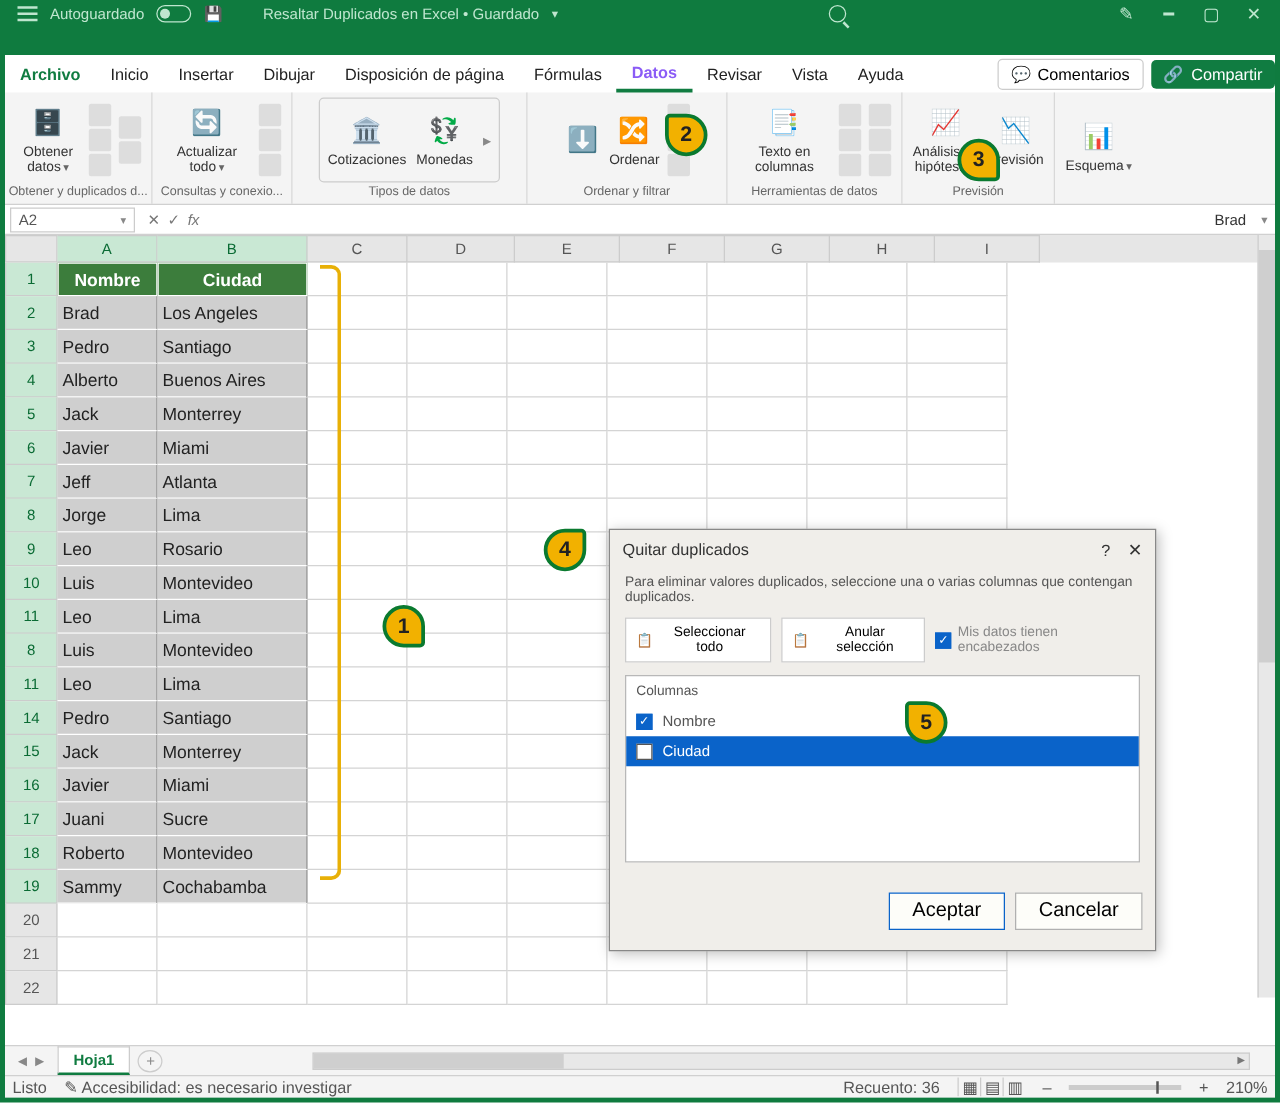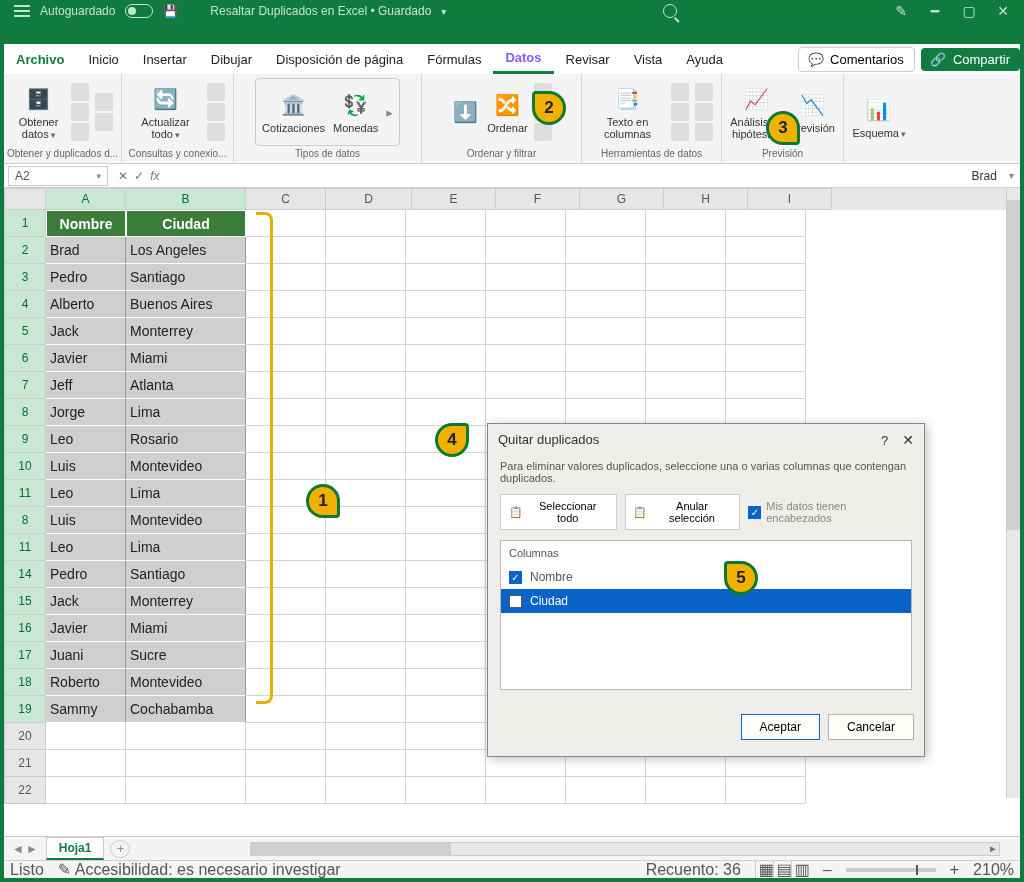--- a/index.html
+++ b/index.html
@@ -75,33 +75,33 @@
 .dialog .chk-label { display:flex; align-items:center; gap:5px; color:#888; font-size:11px; }
 .dialog .cols-box { background:#fff; border:1px solid #b8b8b8; margin-top:6px; }
 .dialog .cols-head { padding:6px 8px; font-size:11px; color:#555; }
 .dialog .col-item { padding:5px 8px; display:flex; align-items:center; gap:8px; font-size:12px; }
 .dialog .col-item.selected { background:#0a63c9; color:#fff; }
 .dialog .cb { width:13px; height:13px; border:1px solid #555; background:#fff; display:inline-flex; align-items:center; justify-content:center; font-size:10px; color:#fff; }
 .dialog .cb.checked { background:#0a63c9; border-color:#0a63c9; }
 .dialog .cb.checked::after { content:"✓"; }
 .dialog .cols-blank { height:76px; }
 .dialog .dfoot { display:flex; justify-content:flex-end; gap:8px; padding:14px 10px 16px; }
-.dialog .dfoot button { background:#fdfdf9; border:1px solid #b0b0b0; padding:5px 18px; font-size:12px; }
+.dialog .dfoot button { background:#fdfdf9; border:1px solid #b0b0b0; padding:5px 18px; font-size:16px; }
 .dialog .dfoot button.primary { border:1px solid #0a63c9; }
 
 .sheetbar { position:absolute; bottom:18px; left:0; right:0; height:24px; background:#f4f4f4; border-top:1px solid #d0d0d0; display:flex; align-items:center; font-size:12px; }
 .sheetbar .nav { display:flex; gap:2px; padding:0 8px; color:#888; }
 .sheetbar .sheet-tab { padding:3px 12px; background:#fff; border:1px solid #ccc; border-bottom:2px solid #107c41; color:#107c41; font-weight:600; }
 .sheetbar .add { width:20px; text-align:center; color:#888; border:1px solid #ccc; border-radius:50%; margin-left:6px; line-height:16px; height:18px; }
 .sheetbar .scrollbar { flex:1; margin:0 20px 0 120px; height:14px; background:#e8e8e8; border:1px solid #ccc; position:relative; display:flex; }
 .sheetbar .scrollbar .thumb { position:absolute; left:0; width:200px; height:100%; background:#cfcfcf; }
 .sheetbar .scrollbar .arr { position:absolute; width:14px; height:12px; top:0; color:#777; font-size:10px; text-align:center; }
 .sheetbar .scrollbar .arr.l { left:-1px; } .sheetbar .scrollbar .arr.r { right:-1px; }
 
-.statusbar { position:absolute; bottom:0; left:0; right:0; height:18px; background:#f4f4f4; border-top:1px solid #d0d0d0; display:flex; align-items:center; font-size:16px; color:#555; padding:0 6px; gap:14px; }
+.statusbar { position:absolute; bottom:0; left:0; right:0; height:18px; background:#f4f4f4; border-top:1px solid #d0d0d0; display:flex; align-items:center; font-size:13px; color:#555; padding:0 6px; gap:14px; }
 .statusbar .spacer { flex:1; }
 .statusbar .view-btns span { display:inline-block; width:18px; text-align:center; border-left:1px solid #ccc; padding:0 3px; }
 .statusbar .zoom-slider { width:90px; height:4px; background:#ccc; position:relative; }
 .statusbar .zoom-slider::after { content:""; position:absolute; left:70px; top:-3px; width:2px; height:10px; background:#555; }
 
 .vscroll { position:absolute; right:0; top:0; width:14px; height:610px; background:#e8e8e8; border-left:1px solid #ccc; }
 .vscroll .vthumb { background:#cfcfcf; width:100%; height:330px; margin-top:12px; }
 
 .dropdown-caret::after { content:"▾"; font-size:9px; color:#666; margin-left:2px; }
 </style>

